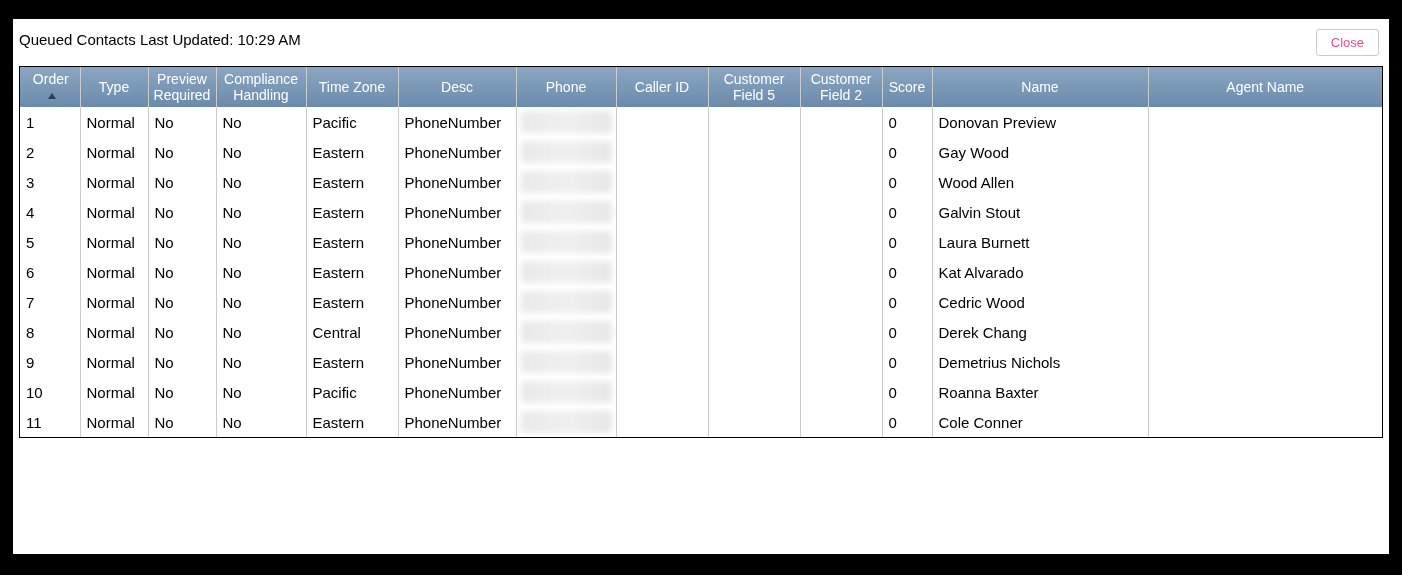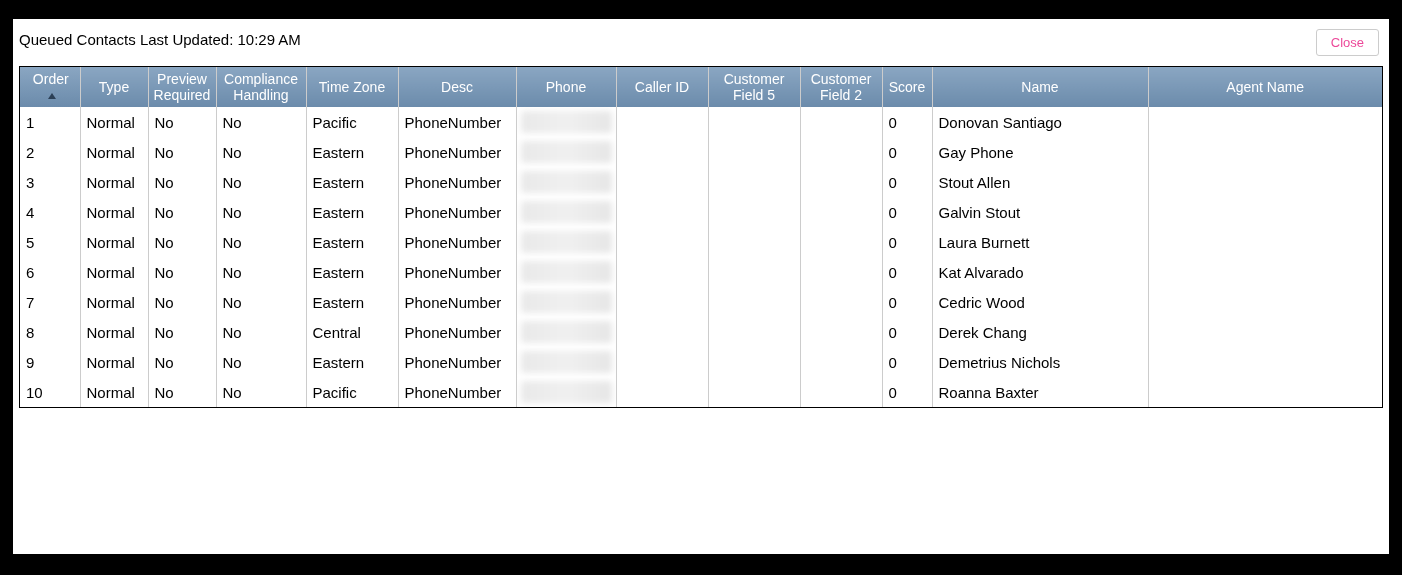--- a/index.html
+++ b/index.html
@@ -169,55 +169,55 @@
             <td>No</td>
             <td>Pacific</td>
             <td>PhoneNumber</td>
             <td class="blur-cell">
               <div class="blur-box"></div>
             </td>
             <td></td>
             <td></td>
             <td></td>
             <td>0</td>
-            <td>Donovan Santiago</td>
+            <td>Donovan Preview</td>
             <td></td>
           </tr>
           <tr>
             <td>2</td>
             <td>Normal</td>
             <td>No</td>
             <td>No</td>
             <td>Eastern</td>
             <td>PhoneNumber</td>
             <td class="blur-cell">
               <div class="blur-box"></div>
             </td>
             <td></td>
             <td></td>
             <td></td>
             <td>0</td>
-            <td>Gay Phone</td>
+            <td>Gay Wood</td>
             <td></td>
           </tr>
           <tr>
             <td>3</td>
             <td>Normal</td>
             <td>No</td>
             <td>No</td>
             <td>Eastern</td>
             <td>PhoneNumber</td>
             <td class="blur-cell">
               <div class="blur-box"></div>
             </td>
             <td></td>
             <td></td>
             <td></td>
             <td>0</td>
-            <td>Stout Allen</td>
+            <td>Wood Allen</td>
             <td></td>
           </tr>
           <tr>
             <td>4</td>
             <td>Normal</td>
             <td>No</td>
             <td>No</td>
             <td>Eastern</td>
             <td>PhoneNumber</td>
             <td class="blur-cell">
@@ -323,19 +323,36 @@
             <td>Pacific</td>
             <td>PhoneNumber</td>
             <td class="blur-cell">
               <div class="blur-box"></div>
             </td>
             <td></td>
             <td></td>
             <td></td>
             <td>0</td>
             <td>Roanna Baxter</td>
+            <td></td>
+          </tr>
+          <tr>
+            <td>11</td>
+            <td>Normal</td>
+            <td>No</td>
+            <td>No</td>
+            <td>Eastern</td>
+            <td>PhoneNumber</td>
+            <td class="blur-cell">
+              <div class="blur-box"></div>
+            </td>
+            <td></td>
+            <td></td>
+            <td></td>
+            <td>0</td>
+            <td>Cole Conner</td>
             <td></td>
           </tr>
         </tbody>
     </table>
   </div>
 
 </div>
 
 </body></html>

